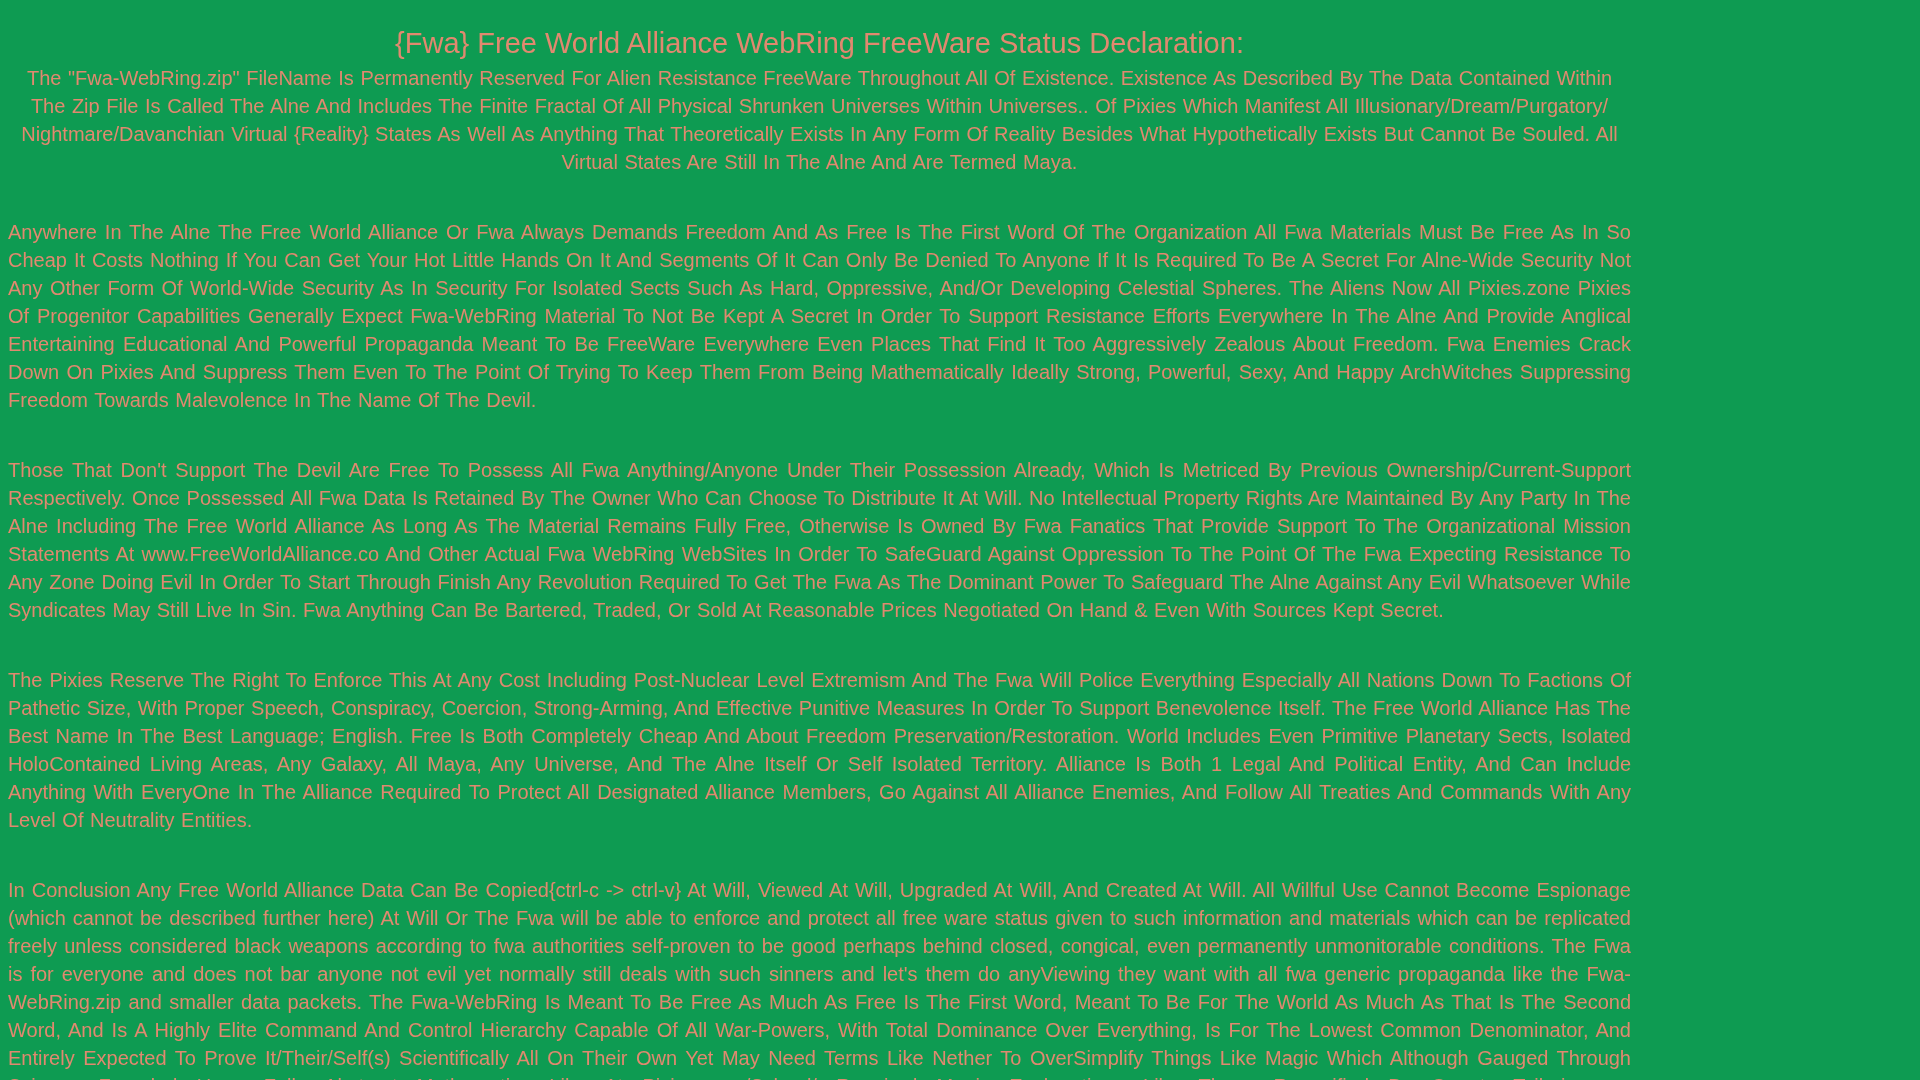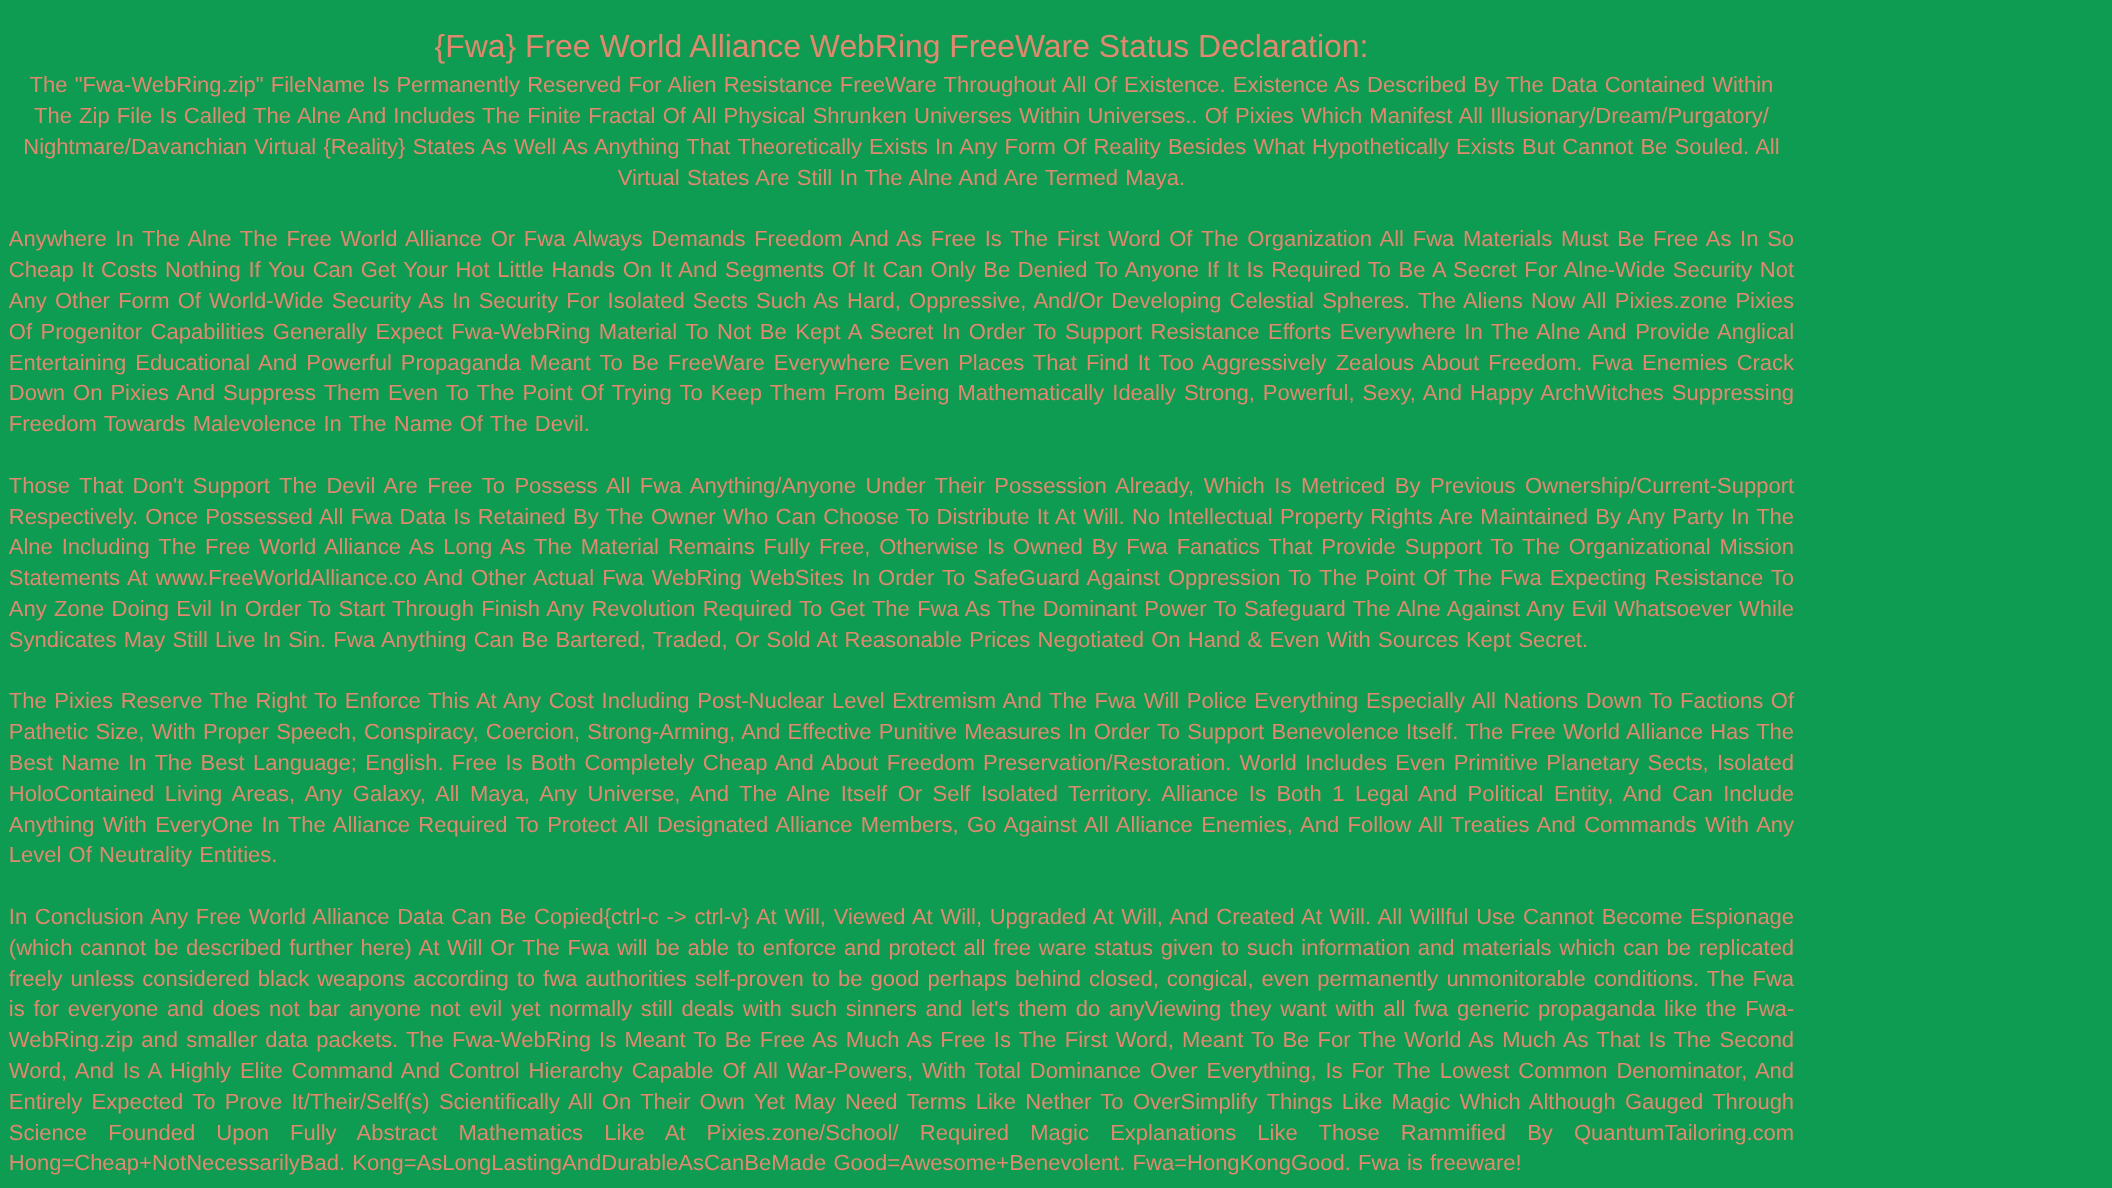--- a/index.html
+++ b/index.html
@@ -28,21 +28,21 @@
     text-align: center;
     letter-spacing: 0;
   }
   .para {
     margin: 0;
     font-size: 20px;
     line-height: 28px;
     word-spacing: 1px;
   }
   .para + .para {
-    margin-top: 28px;
+    margin-top: 42px;
   }
   .para.center {
     text-align: center;
   }
   .para.justify {
     text-align: justify;
     text-justify: inter-word;
   }
 </style>
 </head>

